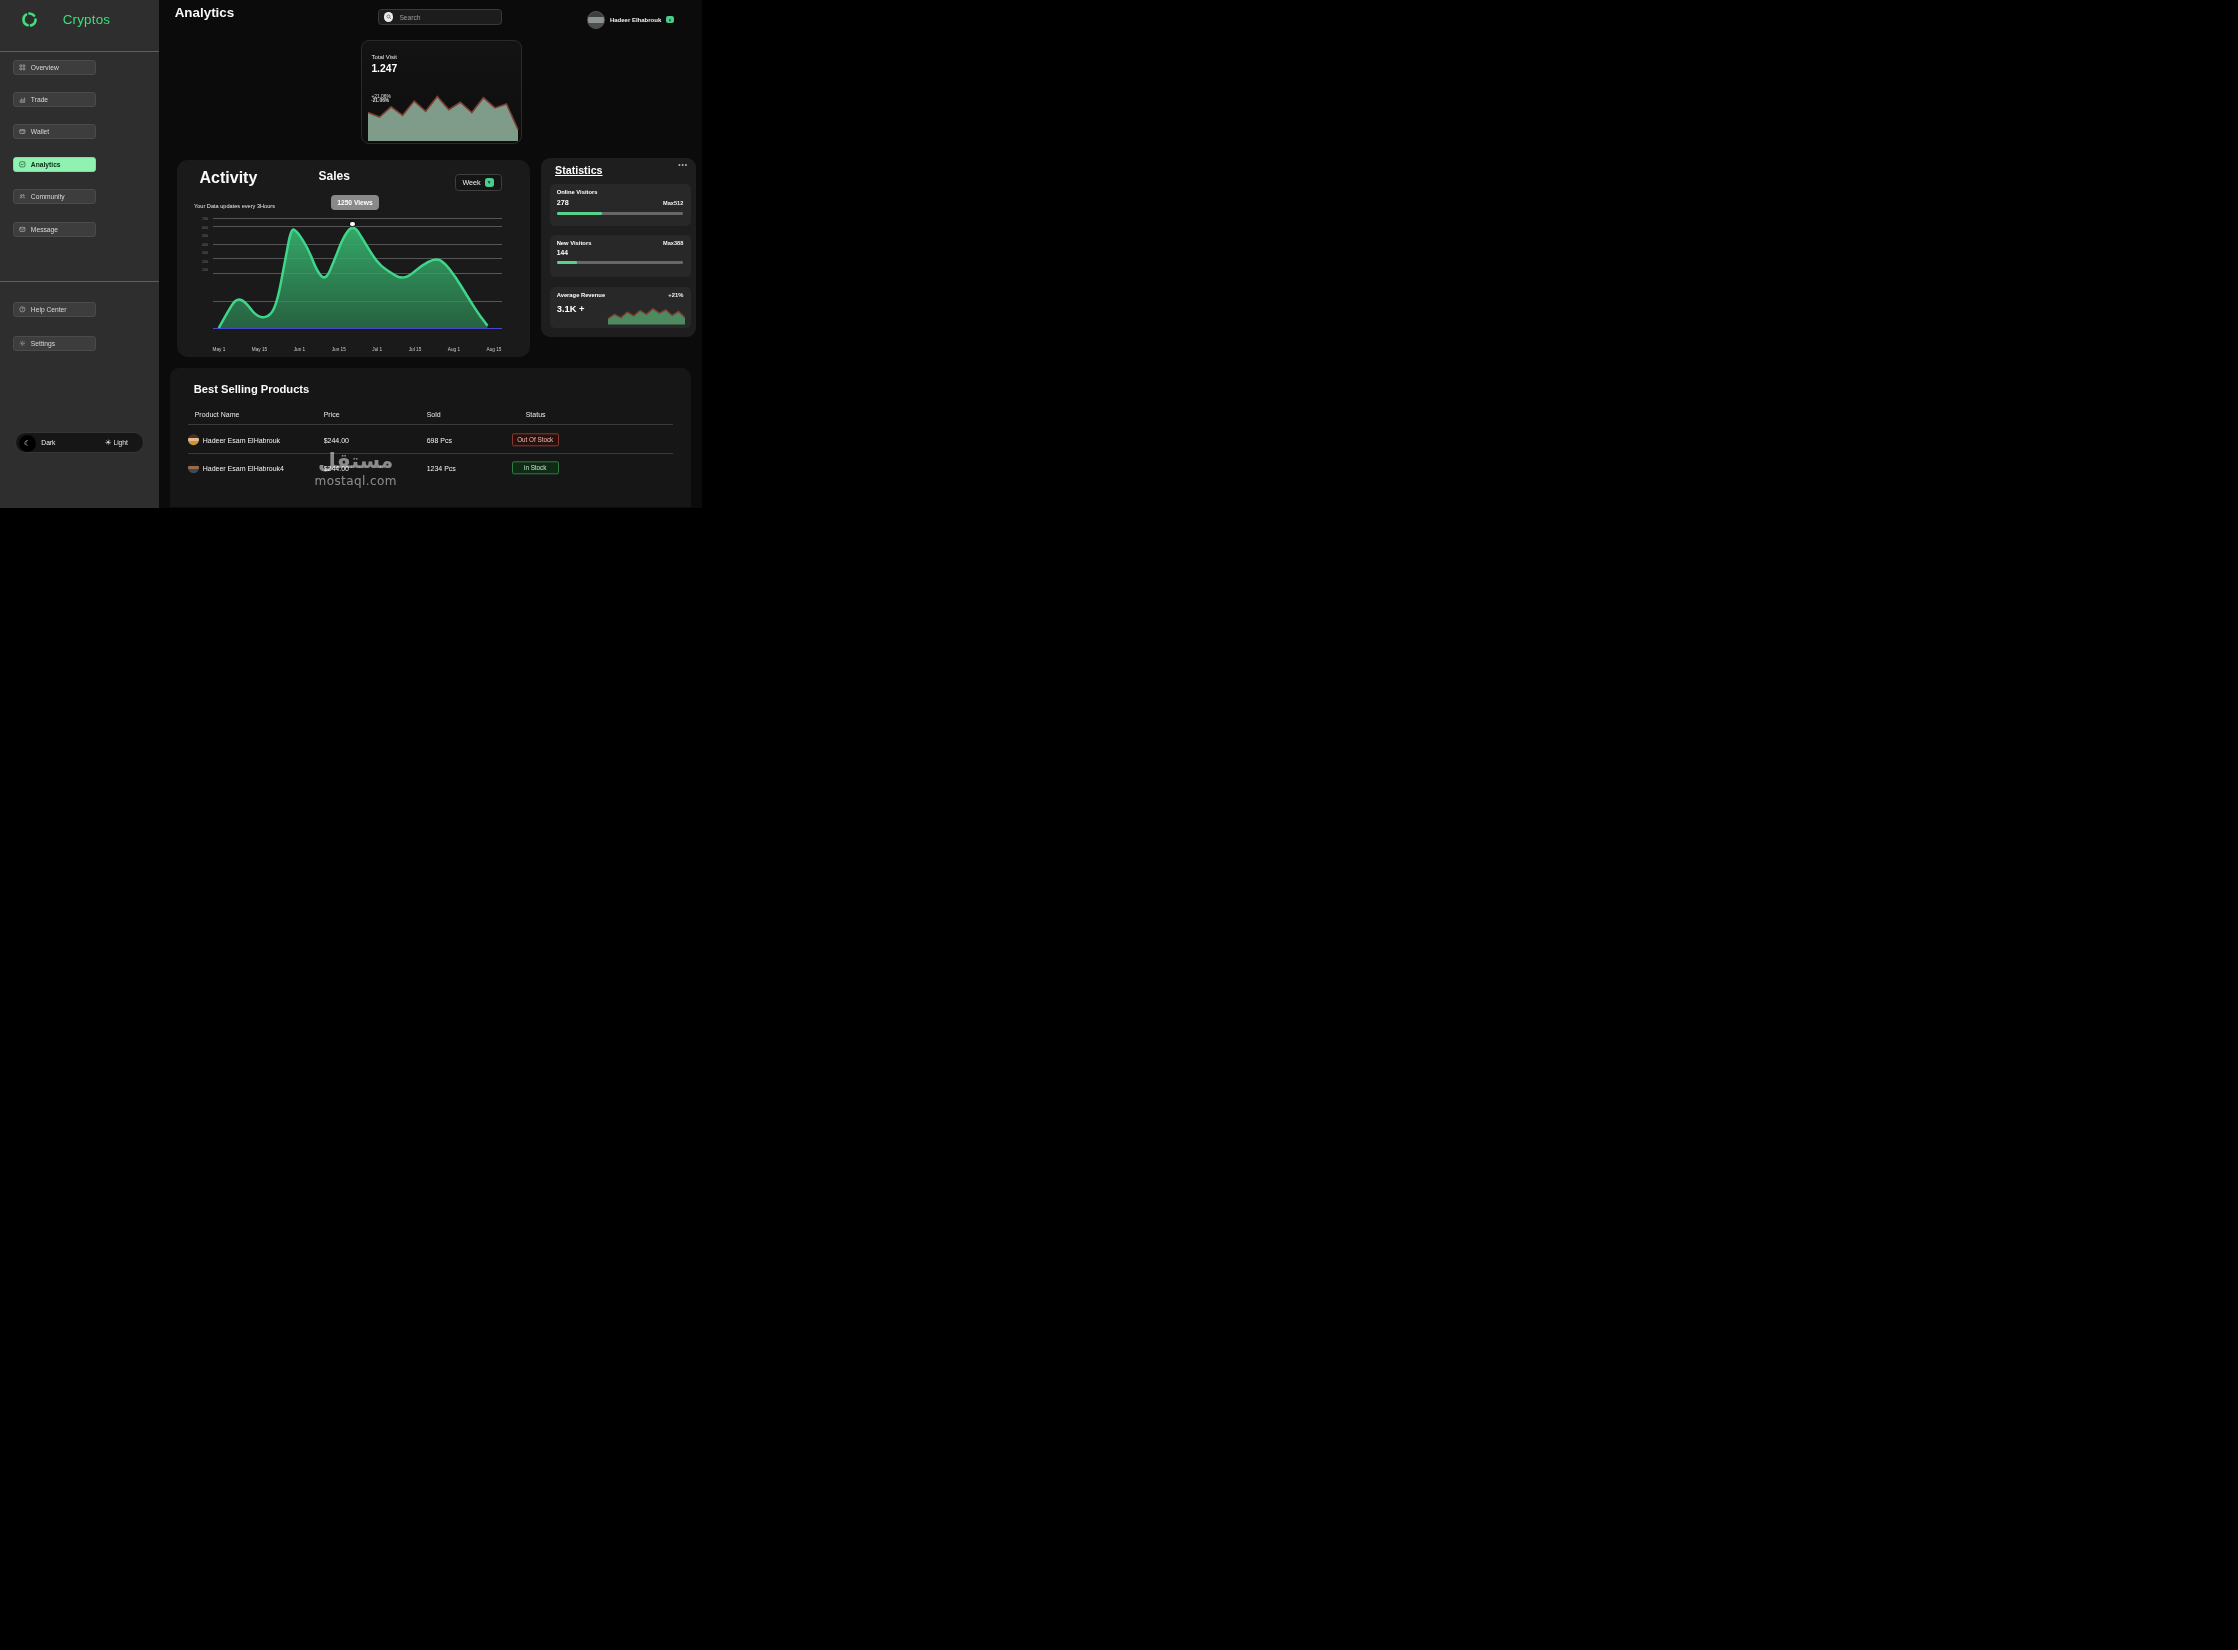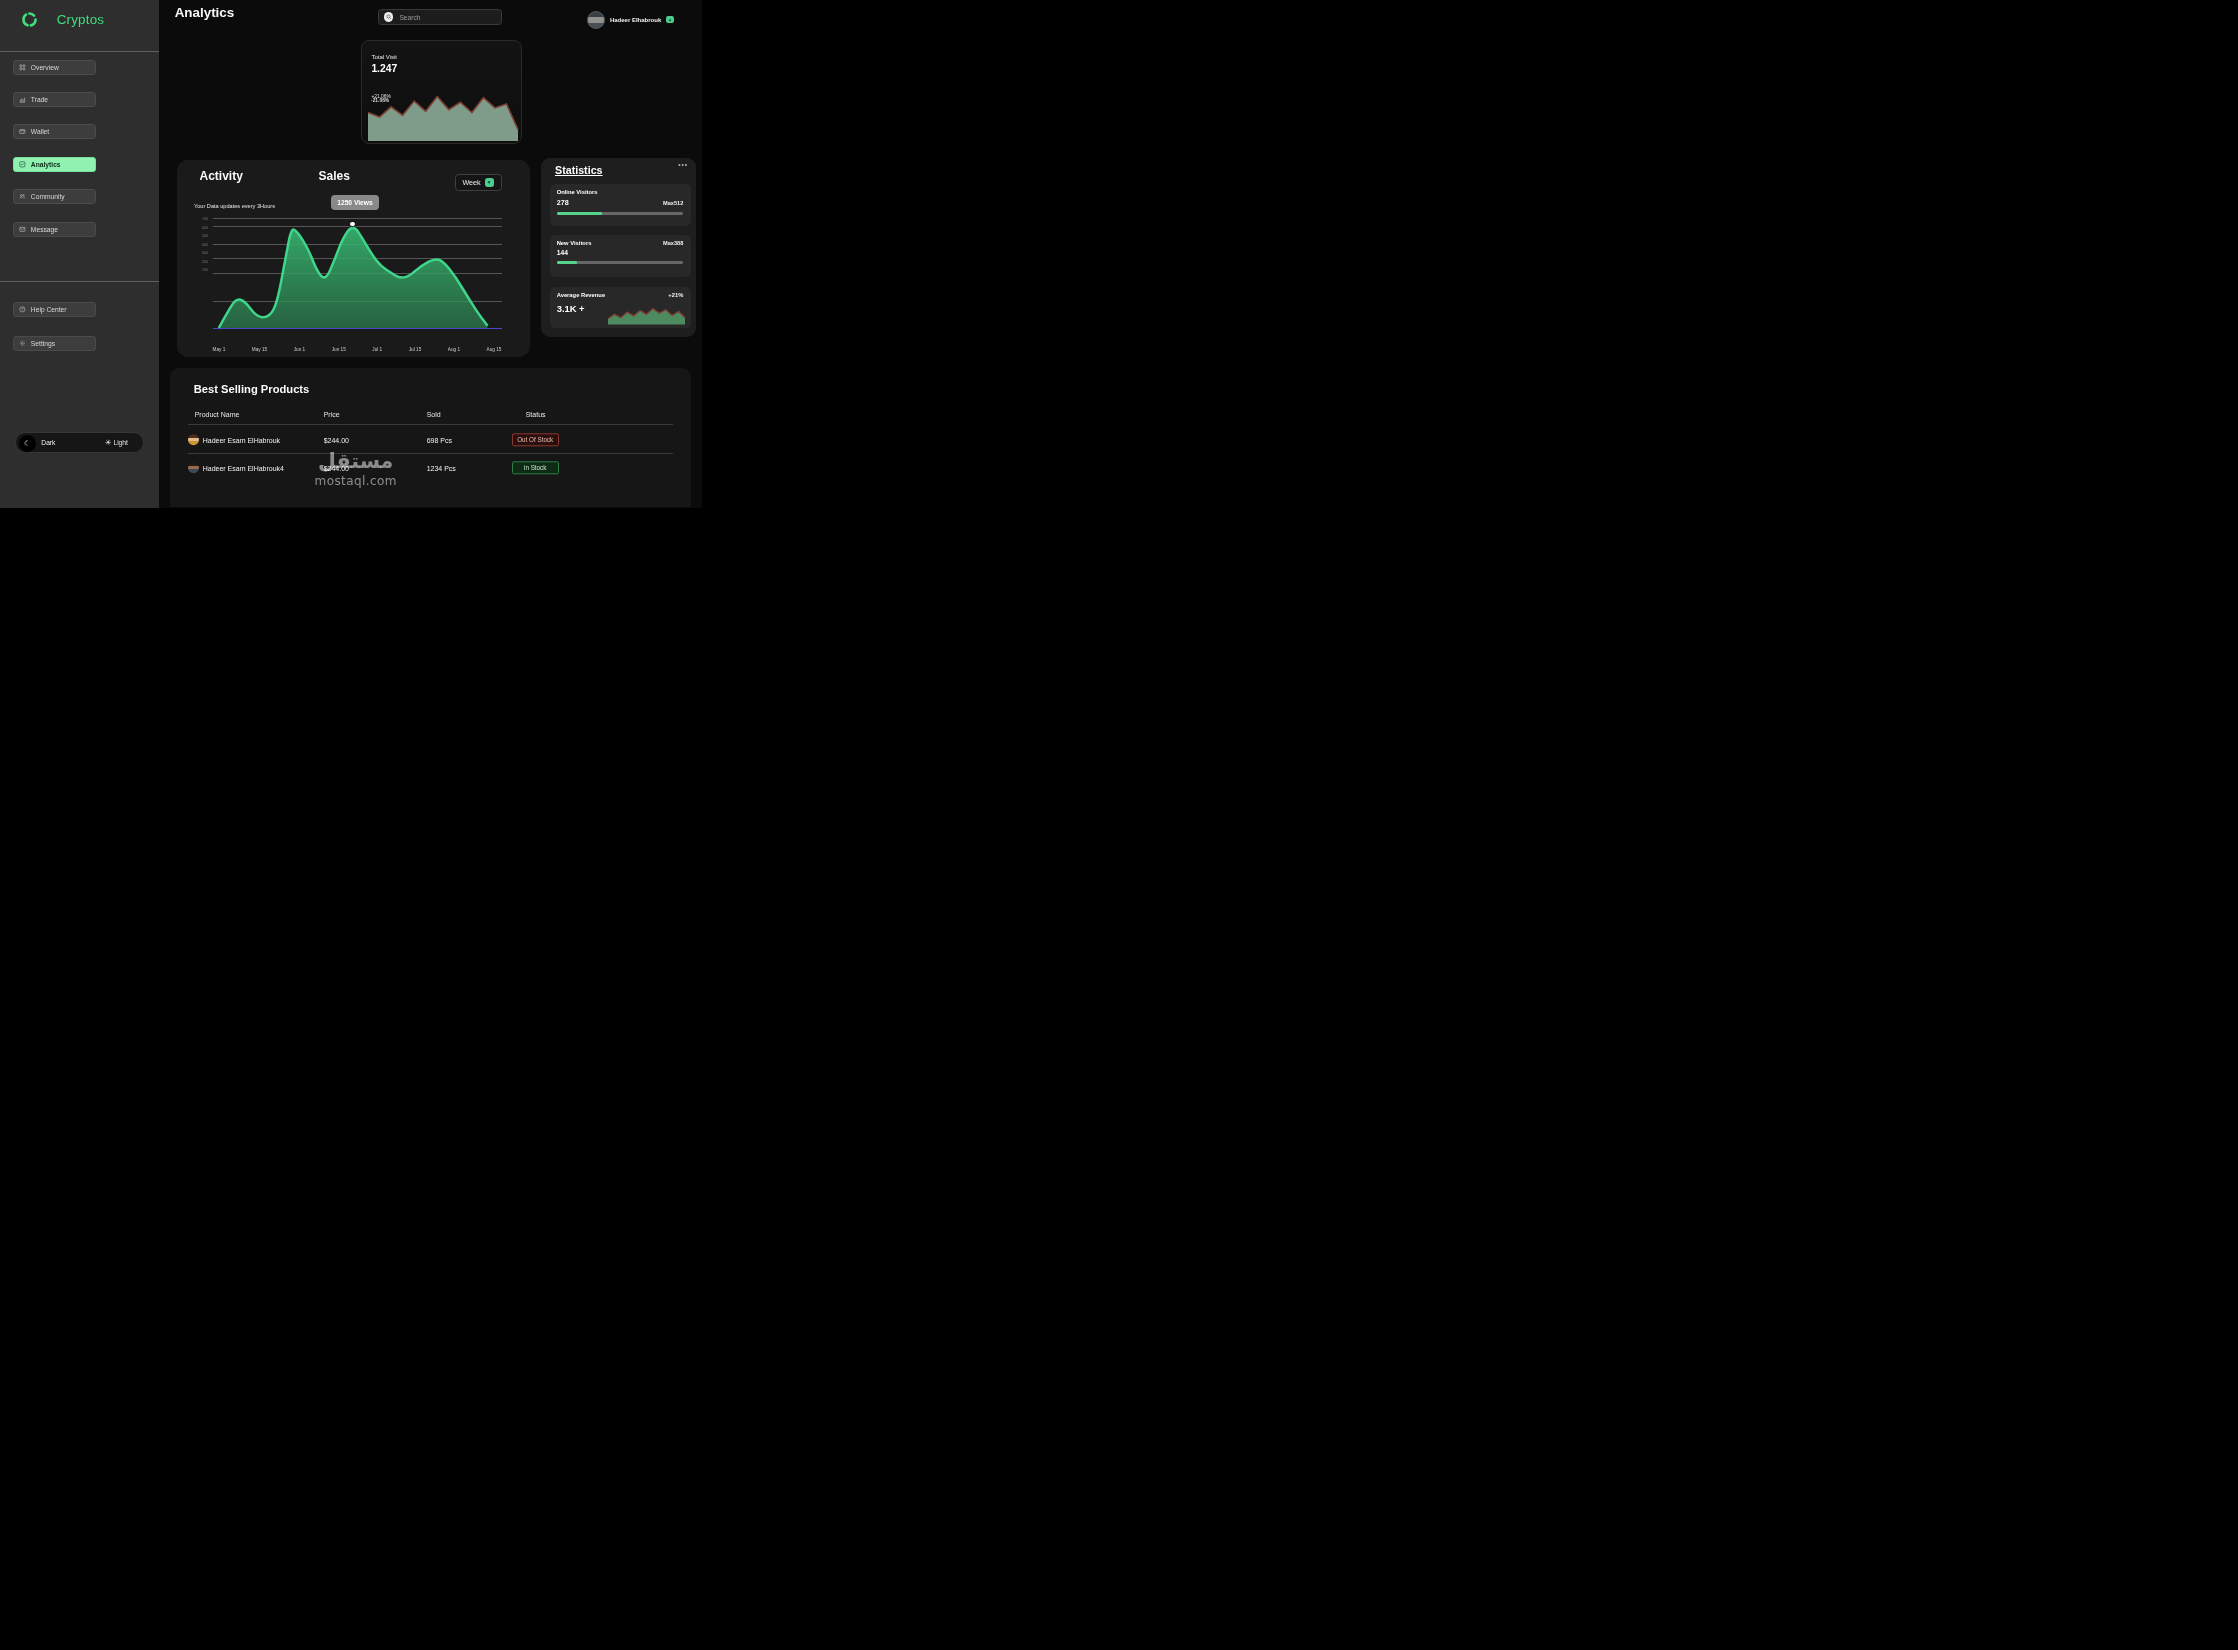--- a/index.html
+++ b/index.html
@@ -2,21 +2,21 @@
 <html style="font-size:7.2px"><head>
 <meta charset="utf-8">
 <style>
   html,body{margin:0;padding:0;background:#000;}
   *{box-sizing:border-box;}
   .page{position:relative;width:702px;height:508px;background:#0b0b0b;overflow:hidden;
         font-family:"Liberation Sans",sans-serif;color:#eee;}
 
   
   .sidebar{position:absolute;left:0;top:0;width:159px;height:100%;background:#2e2e2e;}
-  .logo{position:absolute;left:19.7px;top:9.9px;display:flex;align-items:center;gap:18px;}
+  .logo{position:absolute;left:19.7px;top:9.9px;display:flex;align-items:center;gap:24px;}
   .logo-text{font-size:13.4px;font-weight:500;color:#3fdf7d;letter-spacing:0.2px;}
   .sb-divider{position:absolute;left:0;right:0;height:0.4px;background:#5f5f5f;}
   .nav-item{position:absolute;left:13.4px;width:83px;height:14.8px;background:#3d3d3d;
             border:0.4px solid #4b4b4b;border-radius:3.1px;display:flex;align-items:center;
             gap:4.9px;padding:0 4.9px;color:#d9d9d9;font-size:6.7px;cursor:pointer;}
   .nav-item .nav-icon{display:flex;align-items:center;}
   .nav-item.active{background:#90f2b1;border-color:#79e29c;color:#0d2b18;font-weight:700;}
   .toggle{position:absolute;left:14.8px;top:432px;width:129px;height:20.6px;background:#161616;
           border:0.4px solid #363636;border-radius:10.3px;}
   .toggle-dark-circle{position:absolute;left:3.1px;top:1.8px;width:17px;height:17px;border-radius:50%;
@@ -53,21 +53,21 @@
   .tri-down{display:inline-block;width:0;height:0;border-left:1.8px solid transparent;
             border-right:1.8px solid transparent;border-top:2.7px solid #e05c4a;margin-left:1.8px;}
   .card-chart{position:absolute;left:6.3px;right:2.7px;bottom:1.8px;height:57px;}
   .chart-svg{position:absolute;inset:0;width:100%;height:100%;overflow:visible;}
   .c1 .area-fill{fill:#42604f;}   .c1 .area-line{stroke:#7d4034;stroke-width:1.6;}
   .c2 .area-fill{fill:#7f9c8a;}   .c2 .area-line{stroke:#7d4034;stroke-width:1.6;}
   .c3 .area-fill{fill:#58b97a;}   .c3 .area-line{stroke:#8a4a3a;stroke-width:1.6;}
 
   
   .activity{position:absolute;left:17.5px;top:160px;width:353px;height:197px;background:#1a1a1a;border-radius:10.7px;}
-  .act-title{position:absolute;left:23px;top:9.4px;font-size:12px;font-weight:700;color:#fafafa;}
+  .act-title{position:absolute;left:23px;top:9.4px;font-size:16px;font-weight:700;color:#fafafa;}
   .act-title2{position:absolute;left:142px;top:9.4px;font-size:12px;font-weight:700;color:#fafafa;}
   .week-dd{position:absolute;left:278px;top:14px;width:47px;height:16.6px;background:#151515;
            border:0.4px solid #3f3f3f;border-radius:3.6px;display:flex;align-items:center;
            justify-content:center;gap:4px;font-size:7.2px;color:#f0f0f0;cursor:pointer;}
   .week-dd .chev-box{width:9px;height:9px;border-radius:2.7px;font-size:5.4px;}
   .act-sub{position:absolute;left:17.5px;top:43px;font-size:5.6px;color:#e8e8e8;}
   .act-tooltip{position:absolute;left:154px;top:35px;background:rgba(152,152,152,.88);color:#fff;
            font-size:6.7px;font-weight:600;padding:4px 6.7px;border-radius:4px;z-index:3;}
   .act-chart{position:absolute;left:36px;top:55px;width:289px;height:114px;border-bottom:0.9px solid #4747c9;}
   .grid-line{position:absolute;left:0;right:0;height:0.4px;background:rgba(255,255,255,.26);}

